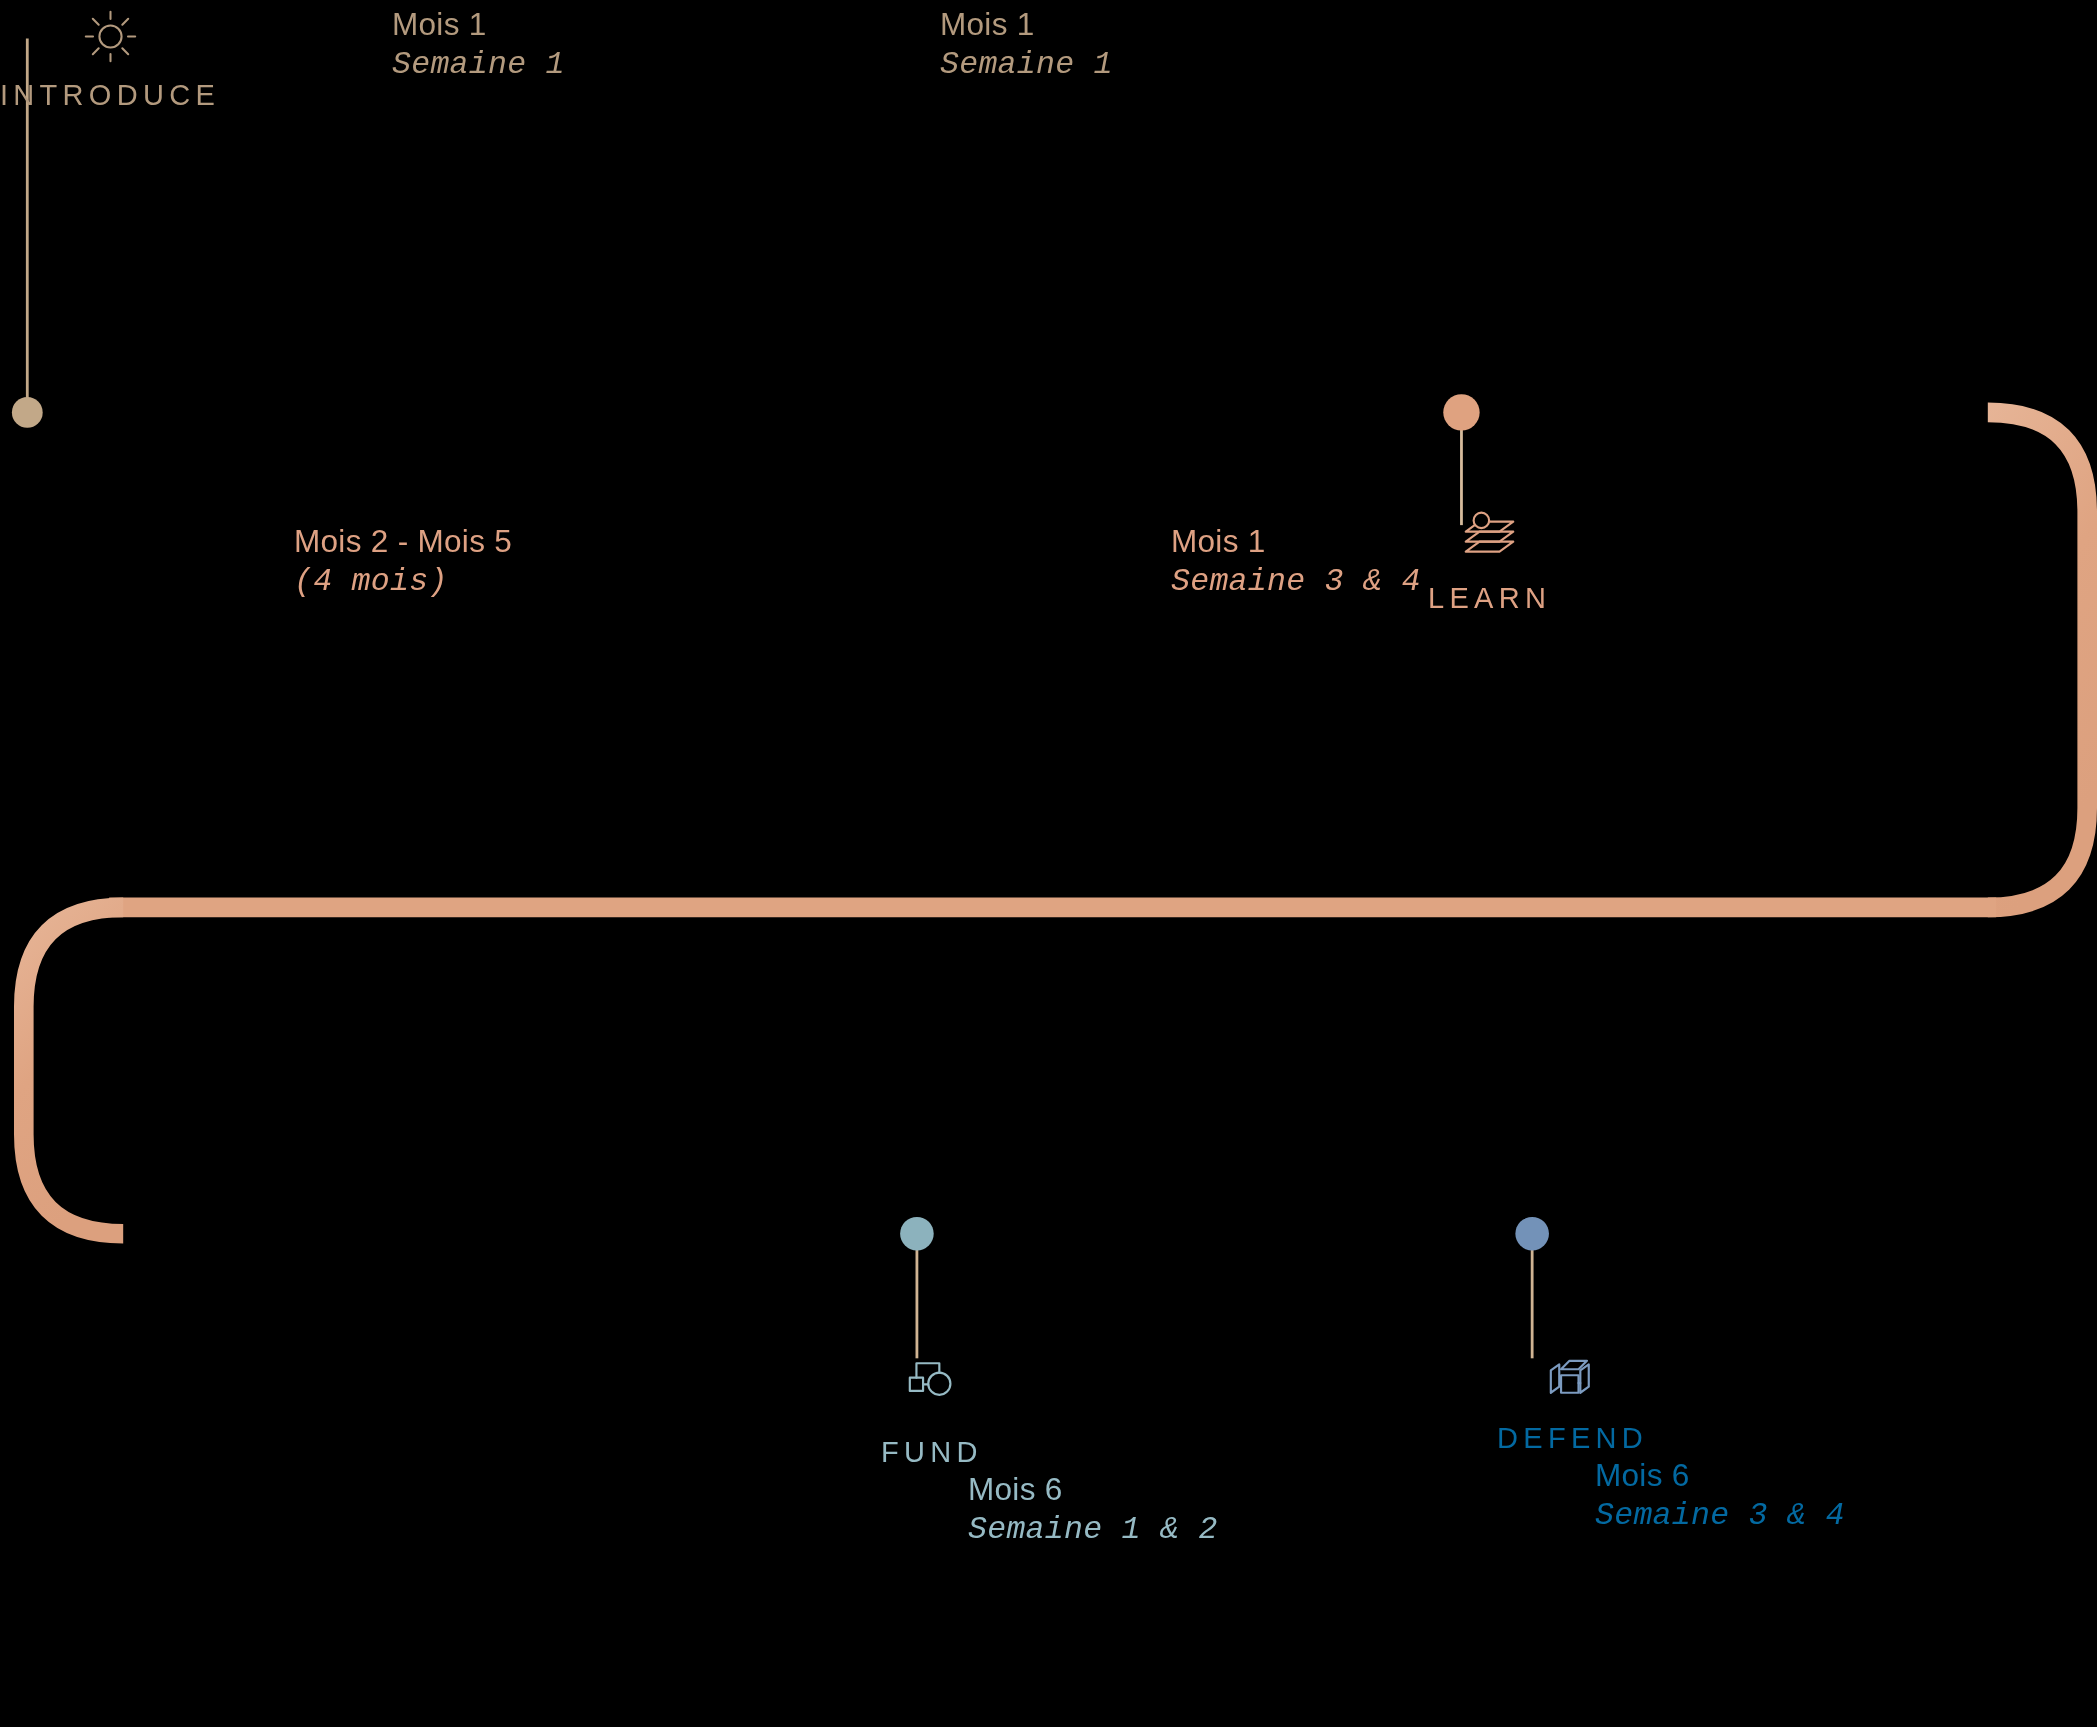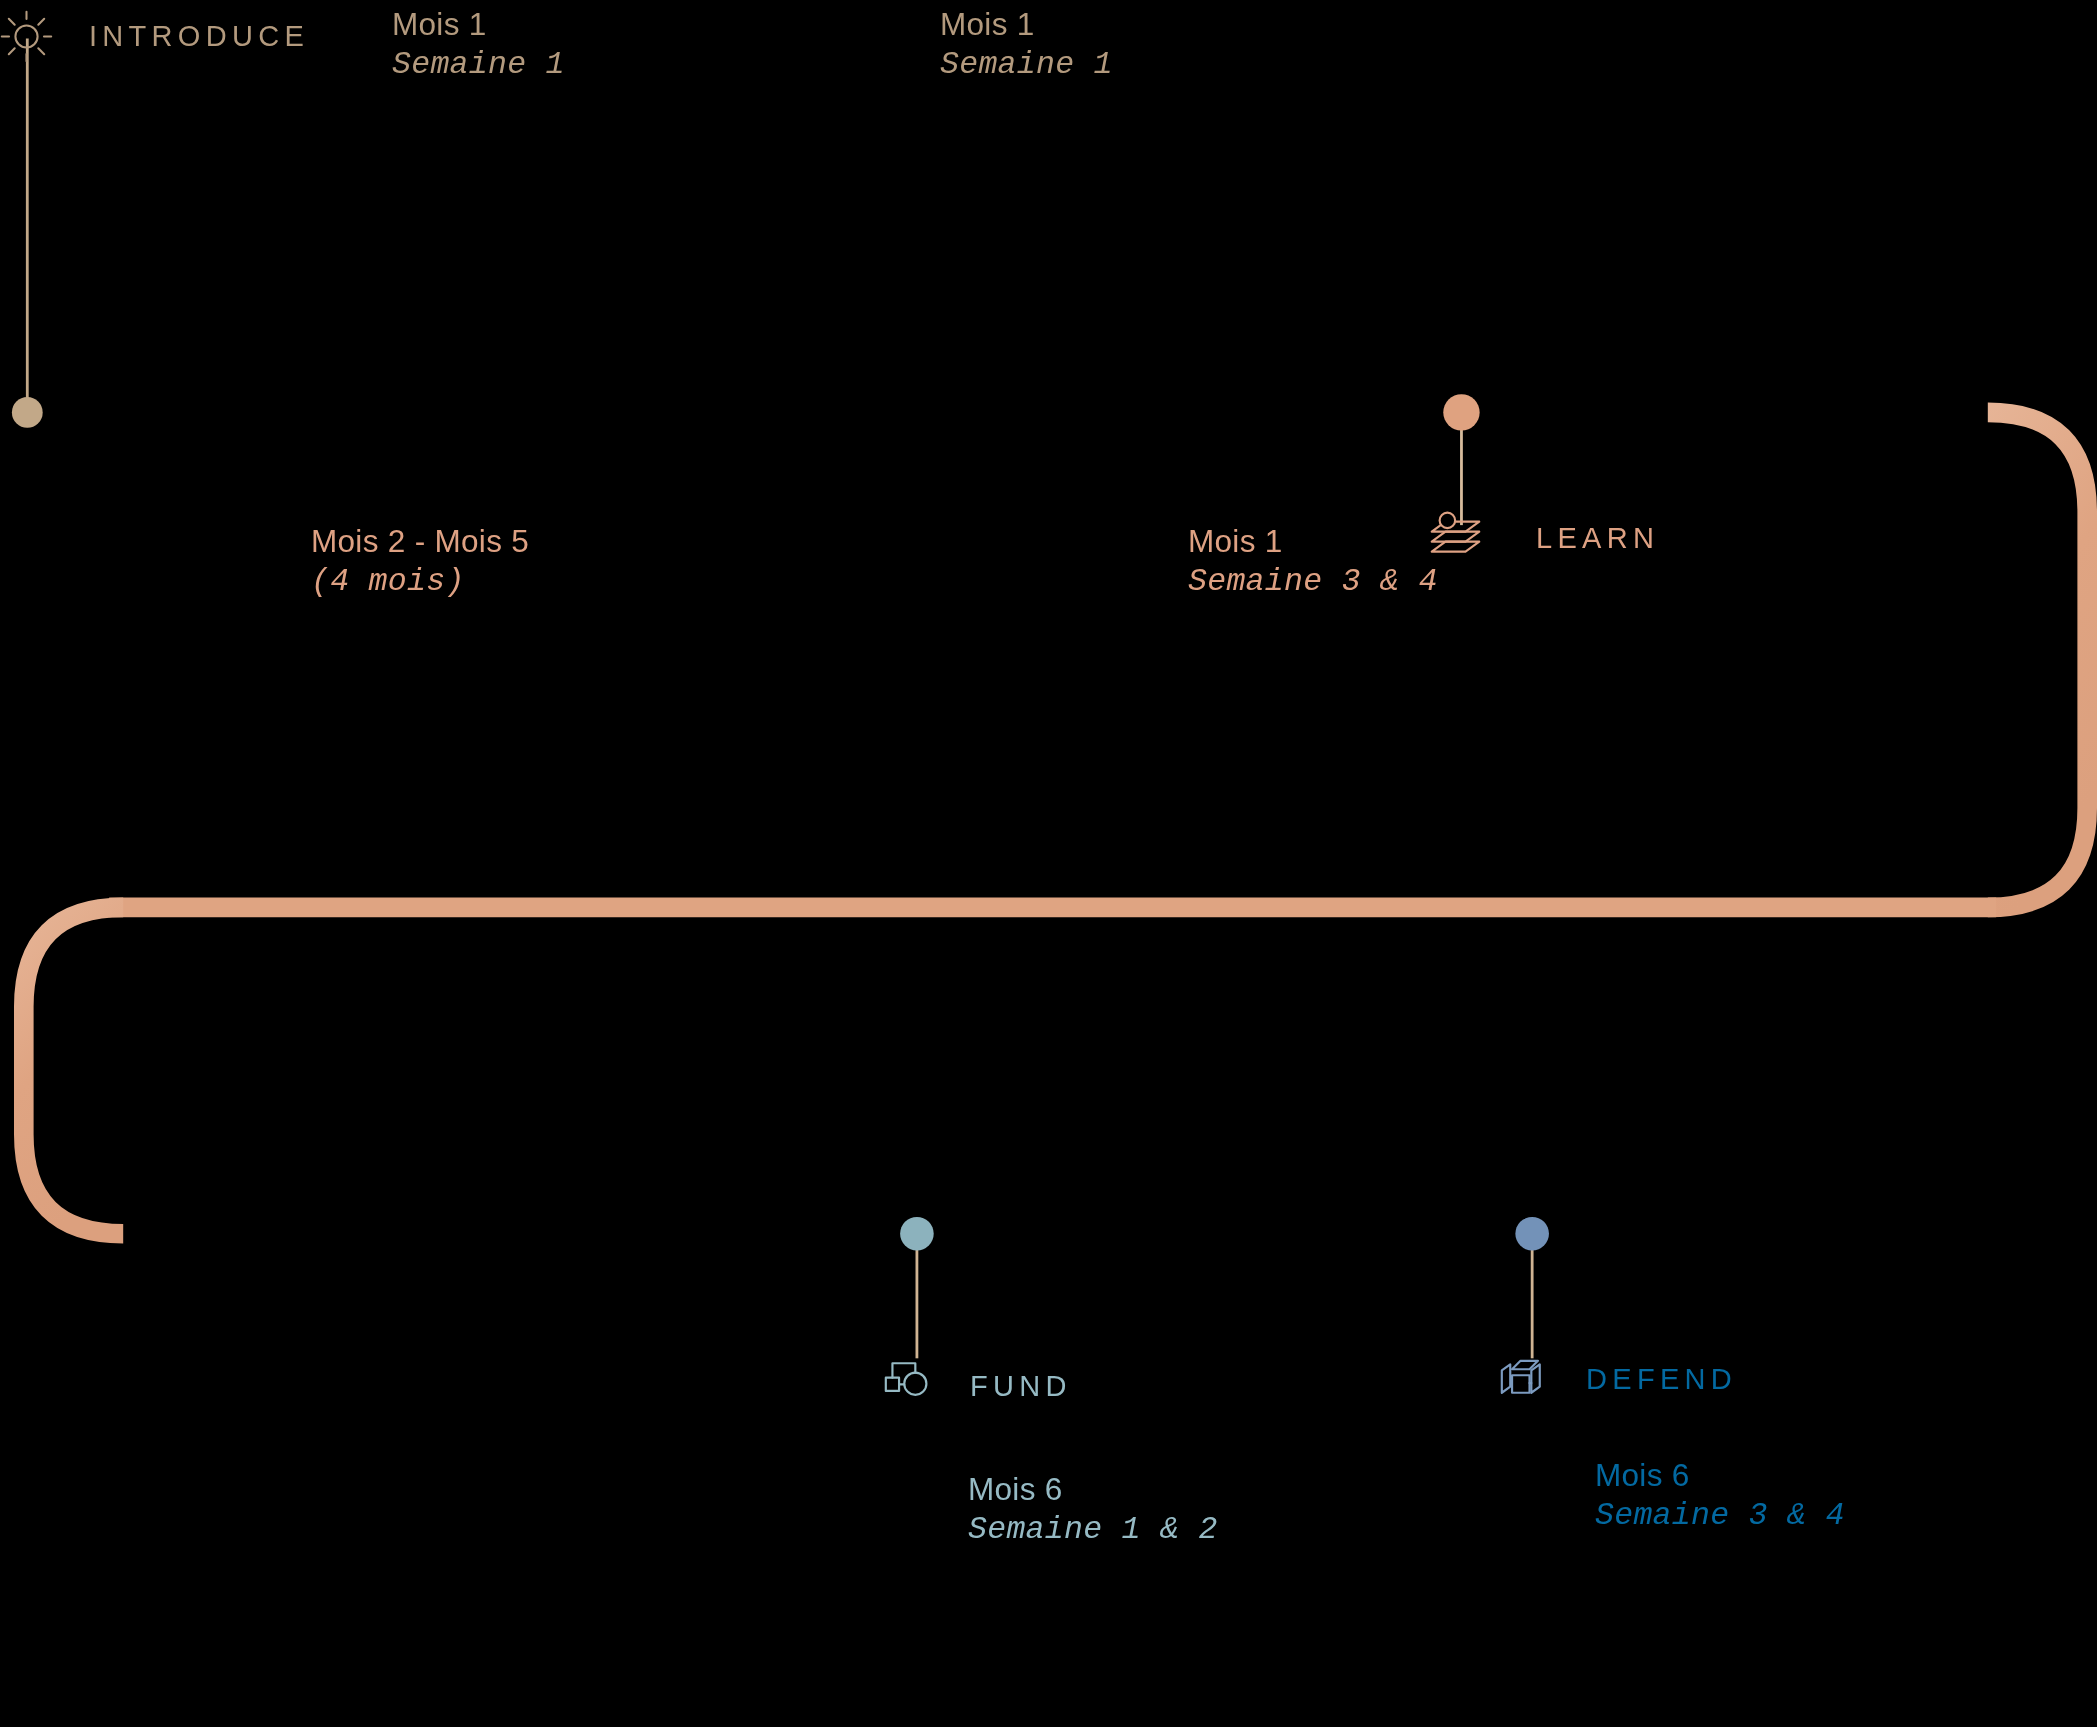--- a/index.html
+++ b/index.html
@@ -31,22 +31,23 @@
     width: 2097px;
     height: 1728px;
     display: block;
   }
 
   
   .milestone {
     position: absolute;
     display: flex;
     align-items: center;
-    gap: 36px;
+    gap: 18px;
     white-space: nowrap;
+    flex-direction: column;
   }
   .milestone .m-icon {
     display: block;
     line-height: 0;
   }
   .milestone .m-label {
     font-family: "Liberation Sans", "DejaVu Sans", sans-serif;
     font-size: 29px;
     letter-spacing: 5.3px;
     font-weight: 400;
@@ -71,21 +72,21 @@
     font-family: Liberation Mono, monospace;
     font-style: italic;
     font-size: 31.5px;
     font-weight: 400;
     letter-spacing: 0.3px;
     margin-top: 4.2px;
   }
 
   
   .c-introduce { color: #B39A7E; }
-  .c-learn     { color: #DEA183; margin-left: 17px; }
+  .c-learn     { color: #DEA183; }
   .c-fund      { color: #96BAC4; margin-top: 14px; }
   .c-defend    { color: #0369a1; }
 </style>
 </head>
 <body>
 
 <div id="stage">
 
   <svg class="timeline-svg" viewBox="0 0 2996 2468" preserveAspectRatio="none">
     <defs>

